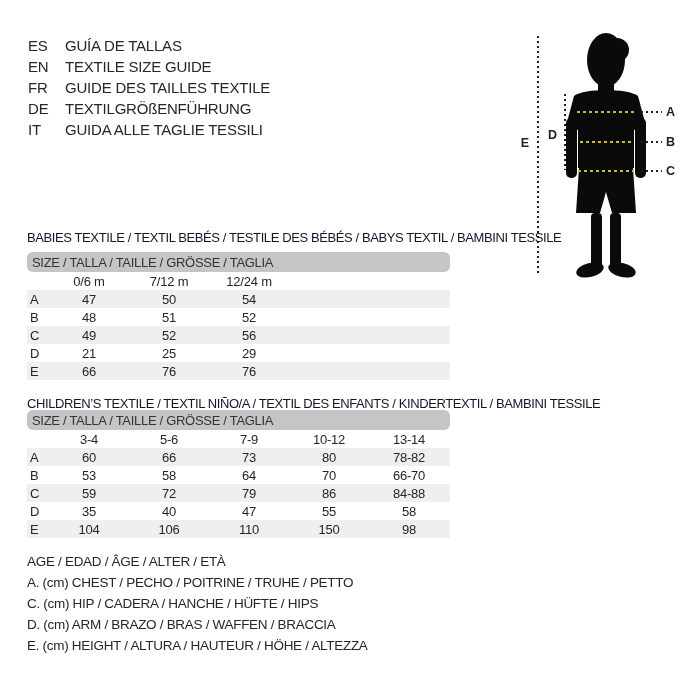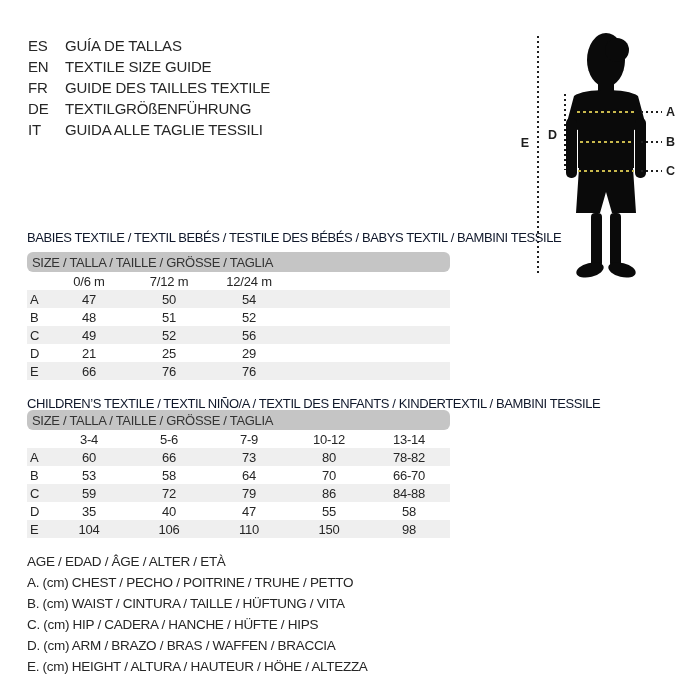--- a/index.html
+++ b/index.html
@@ -219,17 +219,16 @@
         <div class="cell">150</div>
         <div class="cell">98</div>
         <div class="cell"></div>
       </div>
     </div>
 </div>
 
 <div class="legend">
   <div class="legend-line">AGE / EDAD / ÂGE / ALTER / ETÀ</div>
   <div class="legend-line">A. (cm) CHEST / PECHO / POITRINE / TRUHE / PETTO</div>
-  <div class="legend-line">B. (cm) WAIST / CINTURA / TAILLE / HÜFTUNG / VITA</div>
   <div class="legend-line">C. (cm) HIP / CADERA / HANCHE / HÜFTE / HIPS</div>
   <div class="legend-line">D. (cm) ARM / BRAZO / BRAS / WAFFEN / BRACCIA</div>
   <div class="legend-line">E. (cm) HEIGHT / ALTURA / HAUTEUR / HÖHE / ALTEZZA</div>
 </div>
 
 </body></html>

